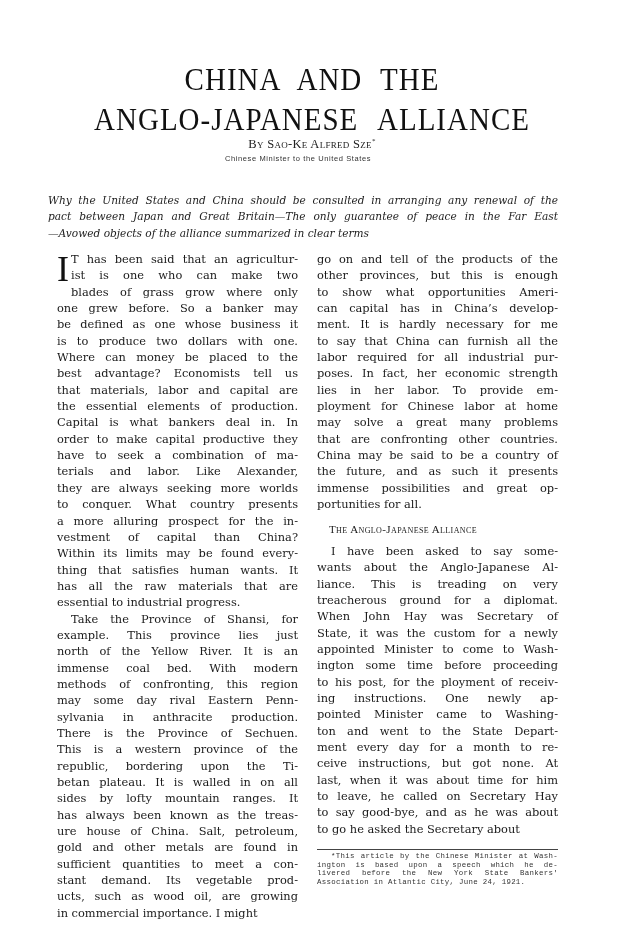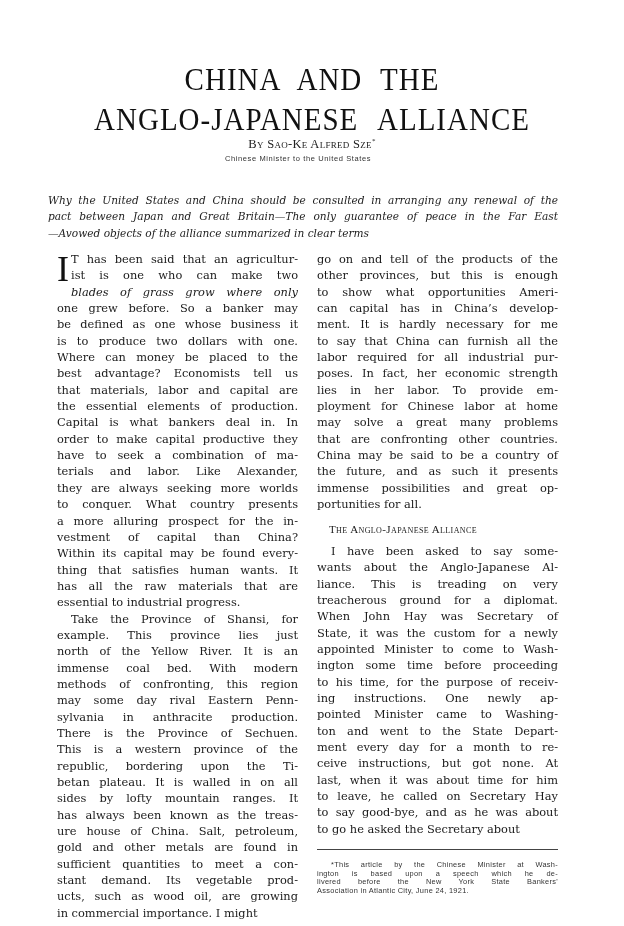--- a/index.html
+++ b/index.html
@@ -23,21 +23,21 @@
   .col.right { left: 317px; }
   .ln { display: block; white-space: nowrap; text-align: justify; text-align-last: justify; height: 16.35px; overflow: visible; }
   .ln.last { text-align-last: left; }
   .ln.ind { padding-left: 14px; }
   .ln.dc { padding-left: 14px; }
   .dropcap { position: absolute; left: 0; top: 3px; font-family: "Liberation Serif", serif; font-size: 36px; line-height: 30px; color: #111; }
 
   .subhead { display: block; height: 16.35px; font-variant: small-caps; font-family: Liberation Serif, serif; font-size: 11px; letter-spacing: 0.4px; padding-left: 12px; margin-top: 8px; margin-bottom: 6px; line-height: 16px; white-space: nowrap; }
 
   .rule { display: block; width: 241px; height: 1px; background: #444; margin-top: 12px; }
-  .footnote { display: block; margin-top: 11px; font-family: Liberation Sans, sans-serif; font-size: 7.4px; line-height: 8.6px; color: #333; letter-spacing: 0.3px; }
+  .footnote { display: block; margin-top: 2px; font-family: Liberation Mono, monospace; font-size: 7.4px; line-height: 8.6px; color: #333; letter-spacing: 0.3px; }
   .footnote .fl { display: block; white-space: nowrap; text-align: justify; text-align-last: justify; }
   .footnote .fl.first { padding-left: 14px; }
   .footnote .fl.last { text-align-last: left; }
 </style>
 </head>
 <body>
 
 <div class="page">
 
   <div class="title l1">CHINA AND THE</div>
@@ -49,37 +49,37 @@
   <div class="dek" id="dek">
       <span class="ln">Why the United States and China should be consulted in arranging any renewal of the</span>
       <span class="ln">pact between Japan and Great Britain—The only guarantee of peace in the Far East</span>
       <span class="ln last">—Avowed objects of the alliance summarized in clear terms</span>
     </div>
 
   <div class="col left" id="col-left">
     <span class="dropcap">I</span>
   <span class="ln dc">T has been said that an agricultur-</span>
       <span class="ln dc">ist is one who can make two</span>
-      <span class="ln" style="padding-left: 14px; font-style: italic;">blades of grass grow where only</span>
+      <span class="ln" style="padding-left: 14px;">blades of grass grow where only</span>
       <span class="ln">one grew before. So a banker may</span>
       <span class="ln">be defined as one whose business it</span>
       <span class="ln">is to produce two dollars with one.</span>
       <span class="ln">Where can money be placed to the</span>
       <span class="ln">best advantage? Economists tell us</span>
       <span class="ln">that materials, labor and capital are</span>
       <span class="ln">the essential elements of production.</span>
       <span class="ln">Capital is what bankers deal in. In</span>
       <span class="ln">order to make capital productive they</span>
       <span class="ln">have to seek a combination of ma-</span>
       <span class="ln">terials and labor. Like Alexander,</span>
       <span class="ln">they are always seeking more worlds</span>
       <span class="ln">to conquer. What country presents</span>
       <span class="ln">a more alluring prospect for the in-</span>
       <span class="ln">vestment of capital than China?</span>
-      <span class="ln">Within its capital may be found every-</span>
+      <span class="ln">Within its limits may be found every-</span>
       <span class="ln">thing that satisfies human wants. It</span>
       <span class="ln">has all the raw materials that are</span>
       <span class="ln last">essential to industrial progress.</span>
       <span class="ln ind">Take the Province of Shansi, for</span>
       <span class="ln">example. This province lies just</span>
       <span class="ln">north of the Yellow River. It is an</span>
       <span class="ln">immense coal bed. With modern</span>
       <span class="ln">methods of confronting, this region</span>
       <span class="ln">may some day rival Eastern Penn-</span>
       <span class="ln">sylvania in anthracite production.</span>
@@ -116,21 +116,21 @@
       <span class="ln last">portunities for all.</span>
       <span class="subhead">The Anglo-Japanese Alliance</span>
       <span class="ln ind">I have been asked to say some-</span>
       <span class="ln">wants about the Anglo-Japanese Al-</span>
       <span class="ln">liance. This is treading on very</span>
       <span class="ln">treacherous ground for a diplomat.</span>
       <span class="ln">When John Hay was Secretary of</span>
       <span class="ln">State, it was the custom for a newly</span>
       <span class="ln">appointed Minister to come to Wash-</span>
       <span class="ln">ington some time before proceeding</span>
-      <span class="ln">to his time, for the purpose of receiv-</span>
+      <span class="ln">to his post, for the ployment of receiv-</span>
       <span class="ln">ing instructions. One newly ap-</span>
       <span class="ln">pointed Minister came to Washing-</span>
       <span class="ln">ton and went to the State Depart-</span>
       <span class="ln">ment every day for a month to re-</span>
       <span class="ln">ceive instructions, but got none. At</span>
       <span class="ln">last, when it was about time for him</span>
       <span class="ln">to leave, he called on Secretary Hay</span>
       <span class="ln">to say good-bye, and as he was about</span>
       <span class="ln last">to go he asked the Secretary about</span>
       <span class="rule"></span>

